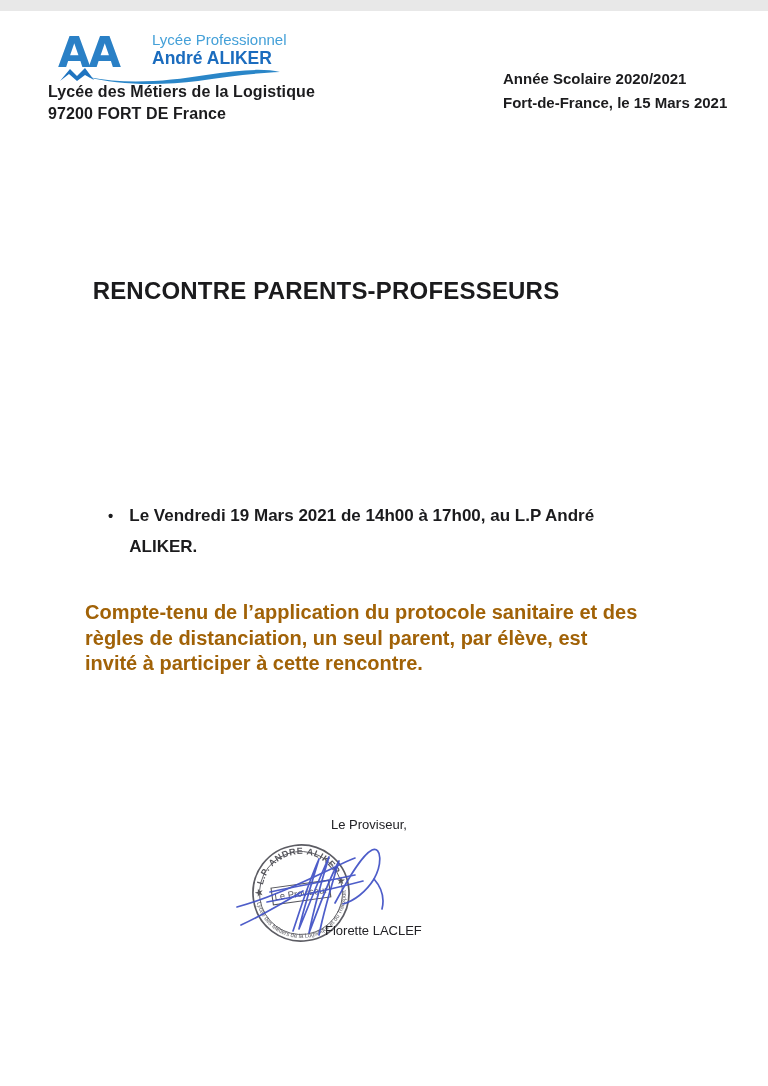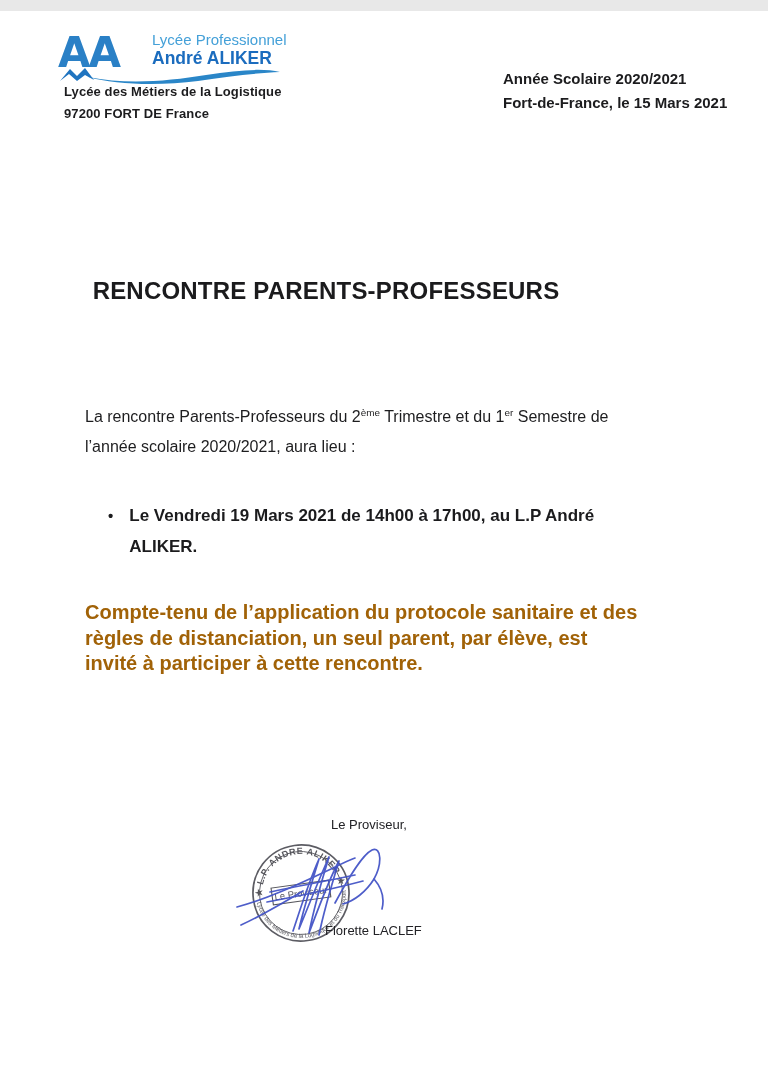--- a/index.html
+++ b/index.html
@@ -11,22 +11,22 @@
     height: 1086px;
     margin: 11px auto;
     background: #ffffff;
     color: #1d1d1f;
     overflow: hidden;
   }
 
   
   .logo { position: absolute; left: 58px; top: 12px; width: 230px; height: 64px; }
   .address {
-    position: absolute; left: 64px; top: 70px;
-    font-size: 13px; font-weight: bold; line-height: 21.5px;
+    position: absolute; left: 48px; top: 70px;
+    font-size: 16px; font-weight: bold; line-height: 21.5px;
     color: #1c1c1e; letter-spacing: 0.1px;
   }
   .meta-block {
     position: absolute; left: 503px; top: 56px;
     font-size: 15px; font-weight: bold; line-height: 24px;
     color: #1c1c1e;
   }
 
   
   .doc-title {
@@ -93,21 +93,20 @@
     <div>97200 FORT DE France</div>
   </div>
 
   <div class="meta-block">
     <div>Année Scolaire 2020/2021</div>
     <div>Fort-de-France, le 15 Mars 2021</div>
   </div>
 
   <div class="doc-title">RENCONTRE PARENTS-PROFESSEURS</div>
 
-  <p class="intro"><span>La rencontre Parents-Professeurs du 2</span><sup>ème</sup><span> Trimestre et du 1</span><sup>er</sup><span> Semestre de l’année scolaire 2020/2021, aura lieu :</span></p>
 
   <div class="bullet-item">
     <span class="bullet-marker">•</span>
     <span class="bullet-text">Le Vendredi 19 Mars 2021 de 14h00 à 17h00, au L.P André ALIKER.</span>
   </div>
 
   <p class="notice">Compte-tenu de l’application du protocole sanitaire  et des règles de distanciation, un seul parent, par élève, est invité à participer à cette rencontre.</p>
 
   <div class="sig-role">Le Proviseur,</div>
 

